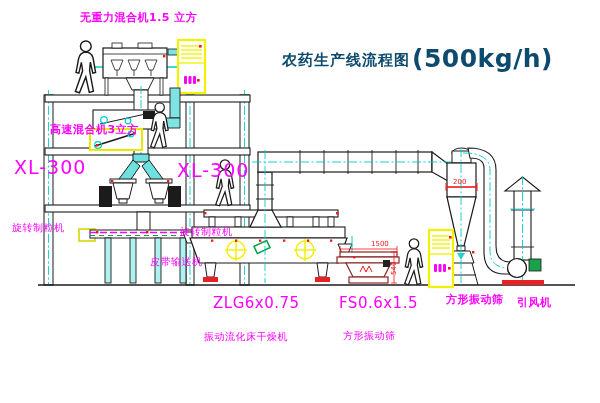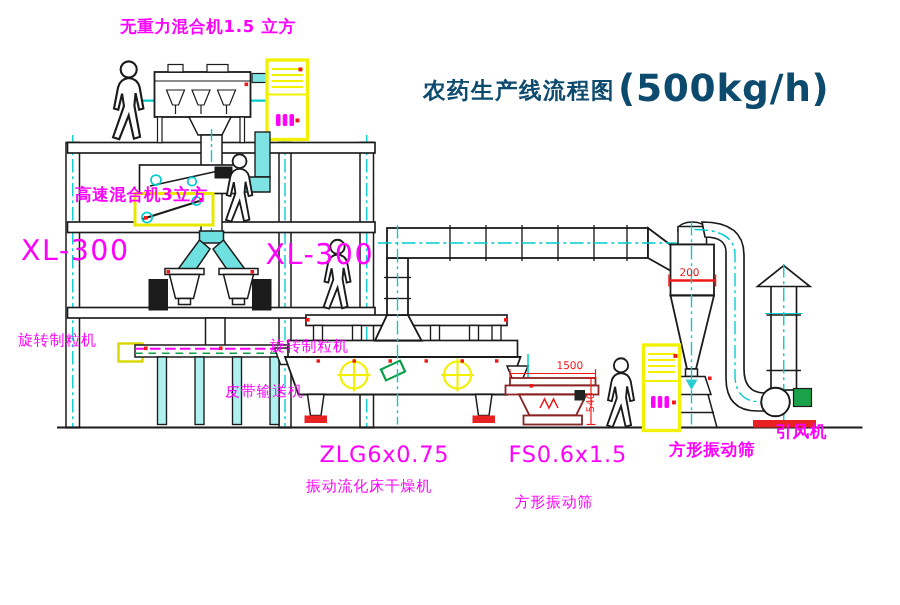--- a/index.html
+++ b/index.html
@@ -300,26 +300,26 @@
 <div class="lbl mag mag-md" style="left:50px;top:124px;">高速混合机3立方</div>
 
 <div class="lbl mag mag-model" style="left:14px;top:158px;">XL-300</div>
 <div class="lbl mag mag-sm" style="left:12px;top:179px;">旋转制粒机</div>
 
 <div class="lbl mag mag-model" style="left:177px;top:161px;">XL-300</div>
 <div class="lbl mag mag-sm" style="left:180px;top:183px;">旋转制粒机</div>
 
 <div class="lbl mag mag-sm" style="left:150px;top:213px;">皮带输送机</div>
 
-<div class="lbl mag mag-sm" style="left:204px;top:276px;">振动流化床干燥机</div>
+<div class="lbl mag mag-sm" style="left:204px;top:288px;">振动流化床干燥机</div>
 <div class="lbl mag mag-model-sm" style="left:213px;top:296px;">ZLG6x0.75</div>
 
 <div class="lbl mag mag-sm" style="left:343px;top:287px;">方形振动筛</div>
 <div class="lbl mag mag-model-sm" style="left:339px;top:296px;">FS0.6x1.5</div>
 
 <div class="lbl mag mag-md" style="left:446px;top:294px;">方形振动筛</div>
-<div class="lbl mag mag-md" style="left:517px;top:282px;">引风机</div>
+<div class="lbl mag mag-md" style="left:517px;top:297px;">引风机</div>
 
 <div class="lbl red-dim" style="left:354px;top:241px;padding-left:17px;">1500</div>
 <div class="lbl red-dim rot90" style="left:391px;top:275px;">540</div>
 <div class="lbl red-dim" style="left:453px;top:179px;">200</div>
 
 </div>
 
 </body></html>

